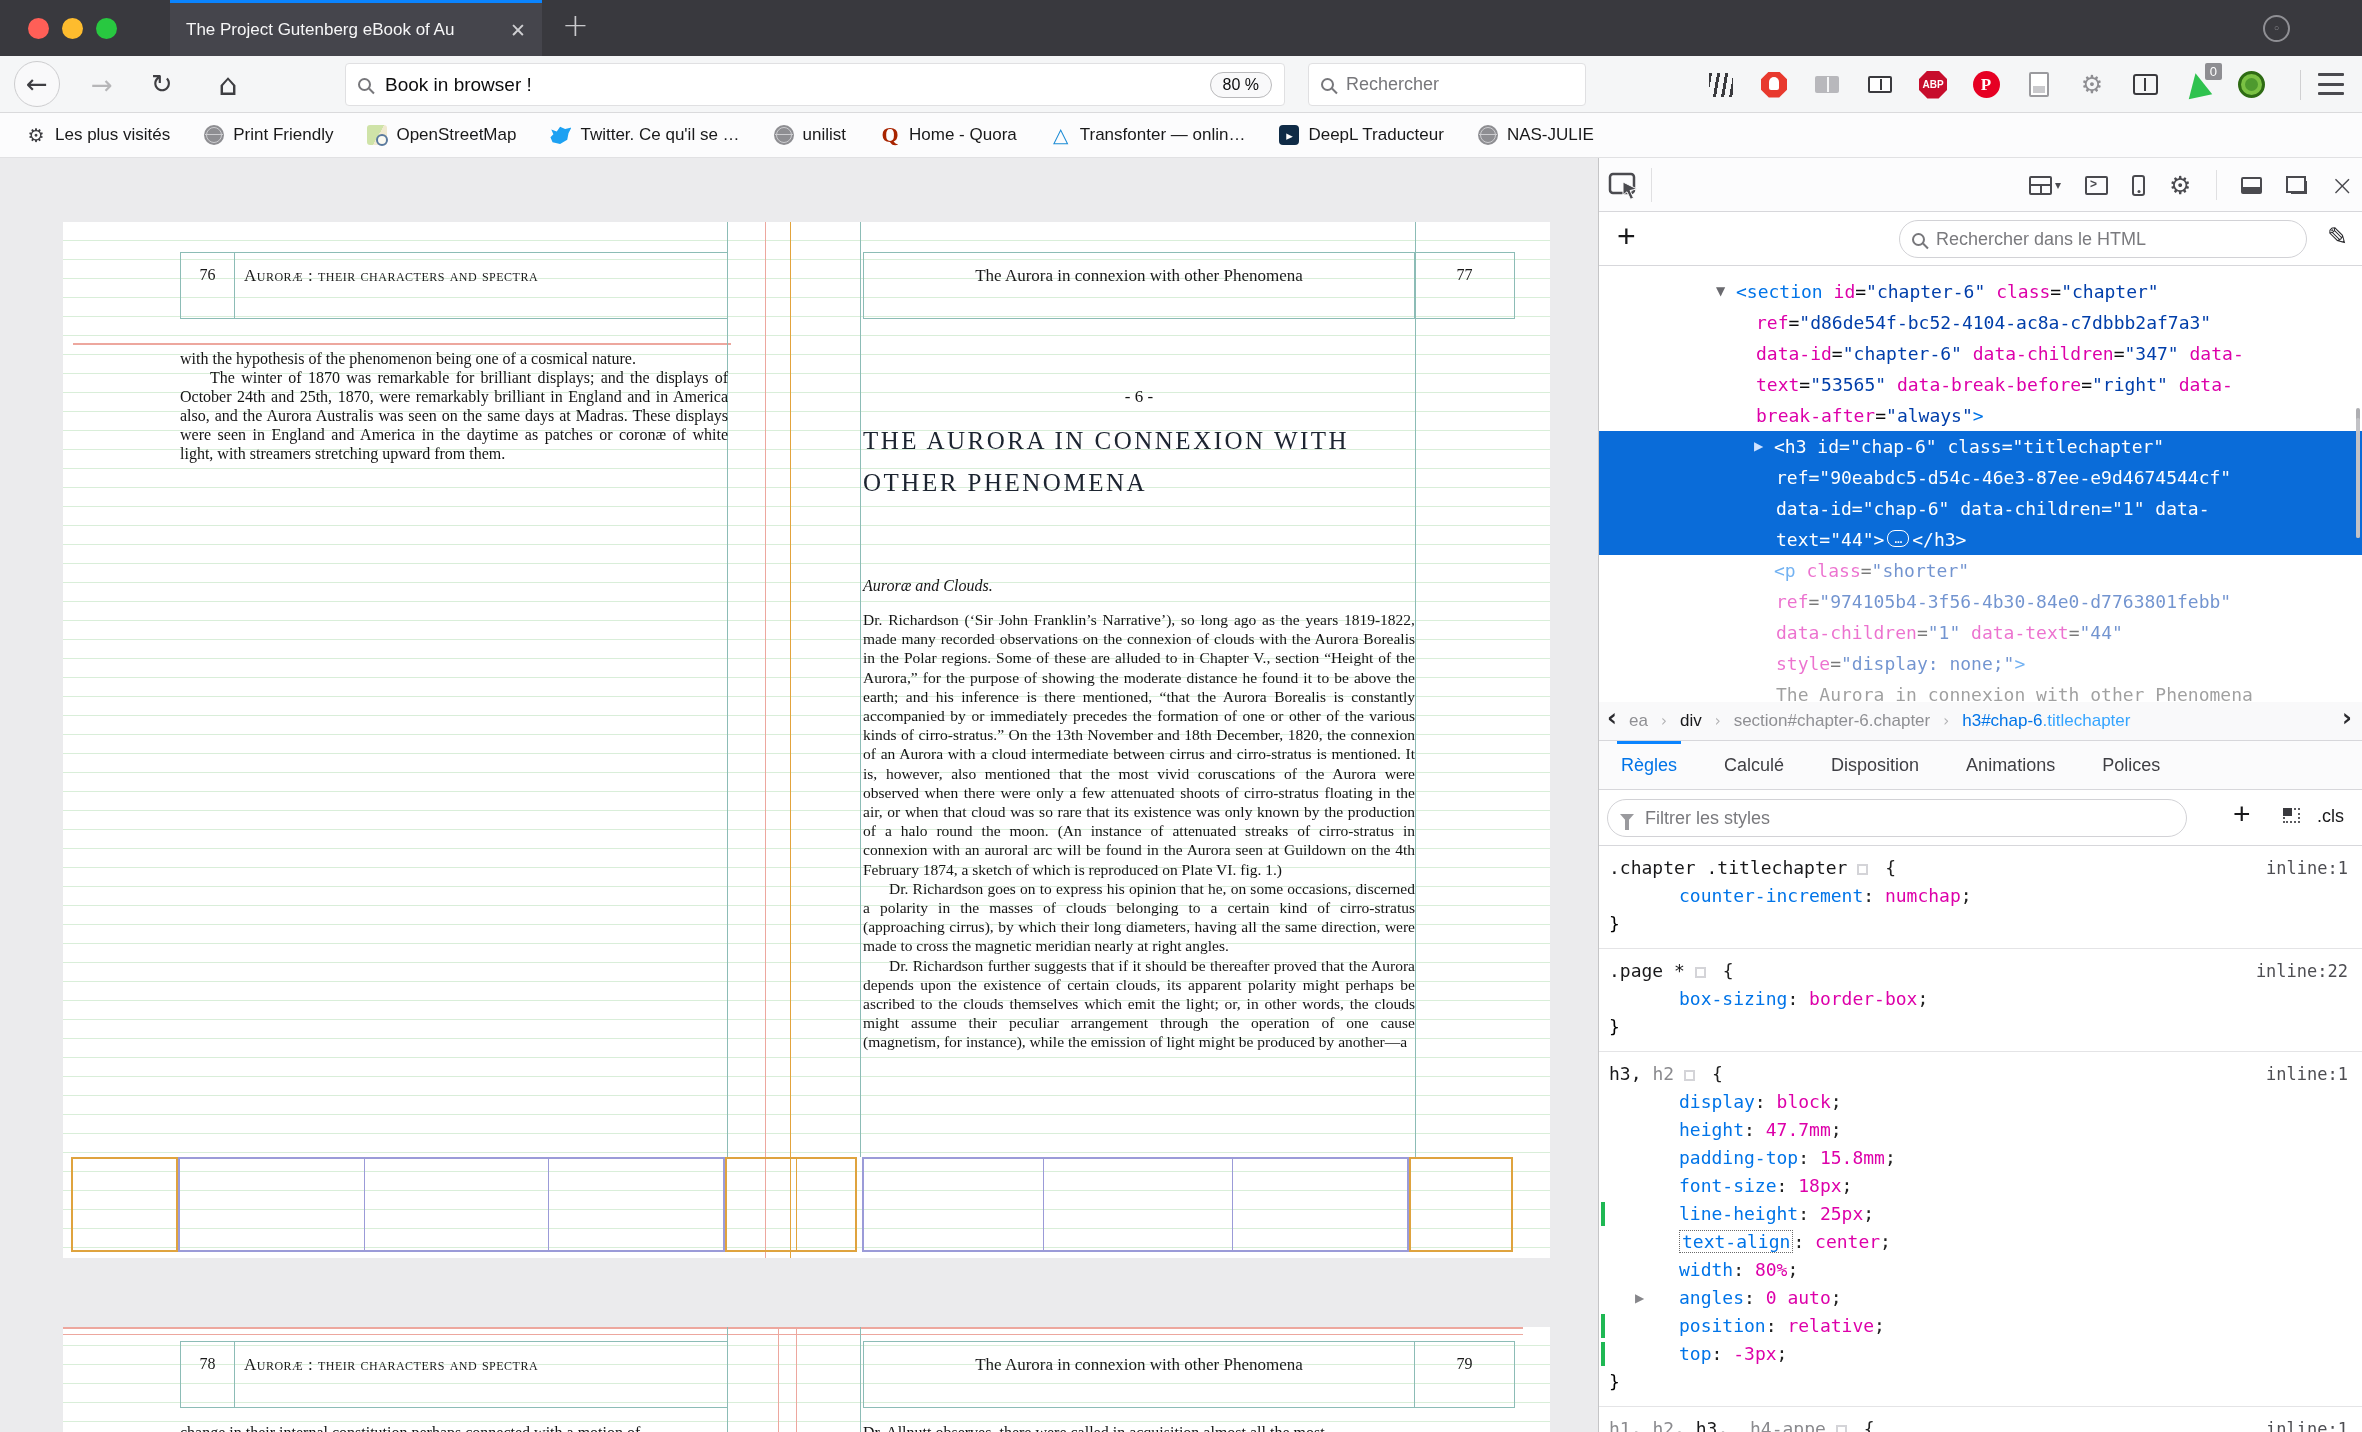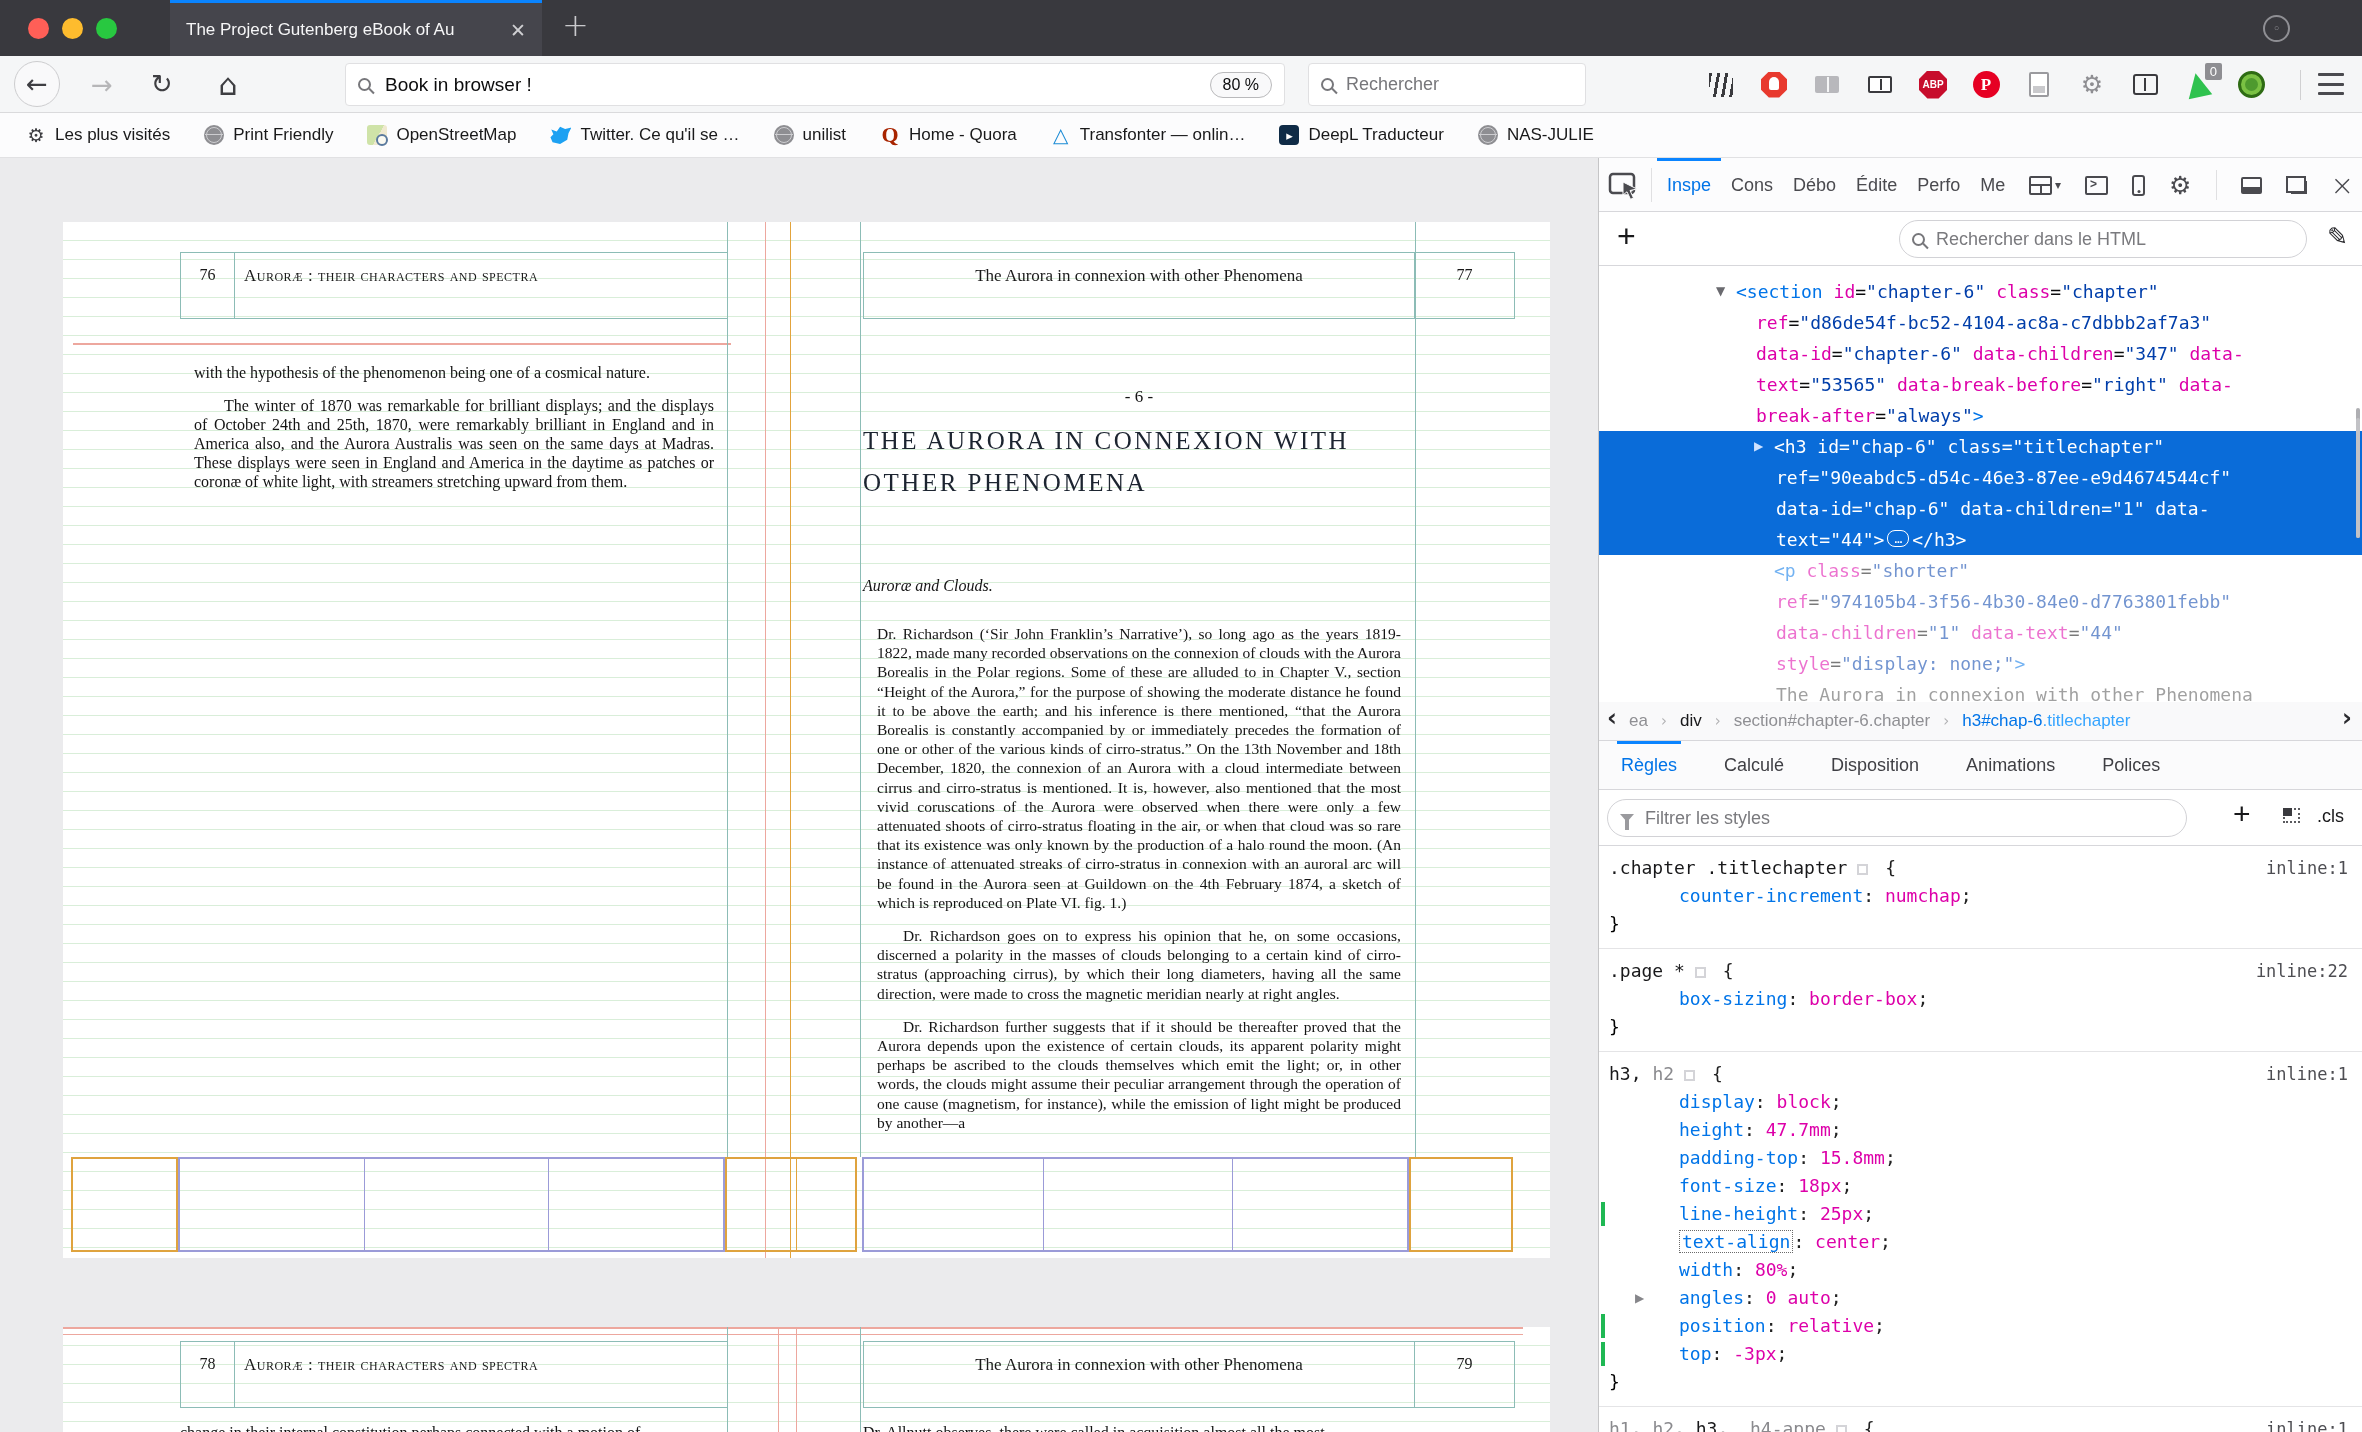--- a/index.html
+++ b/index.html
@@ -94,21 +94,21 @@
   .vl{position:absolute;width:1px}
   .hl{position:absolute;height:2px}
   .c-teal{background:#8cbcb6}.c-salmon{background:#eda79e}.c-orange{background:#e2a33c}.c-peri{background:#9b9bd8}
   .hdrbox{position:absolute;border:1px solid #8cbcb6;display:flex;background:transparent}
   .folio-cell{width:54px;text-align:center;padding-top:13px;font-family:"Liberation Serif",serif;font-size:16px;color:#1a1a1a}
   .hdr-div-r{border-right:1px solid #8cbcb6}.hdr-div-l{border-left:1px solid #8cbcb6}
   .head-cell{flex:1;padding-top:13px;font-family:"Liberation Serif",serif;font-size:17px;color:#1a1a1a}
   .smallcaps{font-variant:small-caps;letter-spacing:.5px;padding-left:9px}
   .center{text-align:center}
   .booktext{position:absolute;font-family:"Liberation Serif",serif;color:#141414;text-align:justify}
-  .booktext p{margin:14px}
+  .booktext p{margin:0}
   .ind{text-indent:30px}
   #lp-text{left:117px;top:127px;width:548px;font-size:16px;line-height:19px}
   #rp-chnum{left:800px;top:165px;width:552px;text-align:center;font-size:17px}
   #rp-title{left:800px;top:198px;width:552px;font-size:25px;letter-spacing:2.5px;line-height:42px;color:#1c2430}
   #rp-sec{left:800px;top:355px;width:552px;font-size:16px;font-style:italic;text-align:left}
   #rp-text{left:800px;top:388px;width:552px;font-size:15.5px;line-height:19.2px}
   #rp-text p+p{text-indent:26px}
   .fbox{position:absolute;top:935px;height:95px}
   .b-orange{border:2px solid #dfa33e}.b-peri{border:2px solid #9b9bd8}
   .s2-line{position:absolute;width:548px;font-family:"Liberation Serif",serif;font-size:16px;line-height:19px;color:#141414;text-align:justify}
@@ -391,28 +391,20 @@
     <aside id="devtools">
 
       <div id="dt-toolbar">
         <span id="dt-picker">
           <svg width="34" height="34" viewBox="0 0 34 34">
             <rect x="3" y="6" width="24" height="19" rx="3" fill="none" stroke="#4a4a4f" stroke-width="2.5"></rect>
             <path d="M16 14 L30 21 L23 22.5 L26.5 30 L23.5 31.3 L20 23.8 L16 27 Z" fill="#4a4a4f" stroke="#fcfcfd" stroke-width="1"></path>
           </svg>
         </span>
         <span class="dt-vsep" style="left:52px"></span>
-        <div id="dt-tabs">
-            <div class="dt-tab active">Inspe</div>
-            <div class="dt-tab">Cons</div>
-            <div class="dt-tab">Débo</div>
-            <div class="dt-tab">Édite</div>
-            <div class="dt-tab">Perfo</div>
-            <div class="dt-tab">Me</div>
-          </div>
         <div id="dt-icons">
           <span class="dti">
               <i class="dti-frames"></i>
               <i class="dti-caret dj">▾</i>
             </span>
           <span class="dti dti-console"></span>
           <span class="dti dti-device"></span>
           <span class="dti dti-gear">⚙</span>
           <span class="dti-sep"></span>
           <span class="dti dti-dock"></span>

